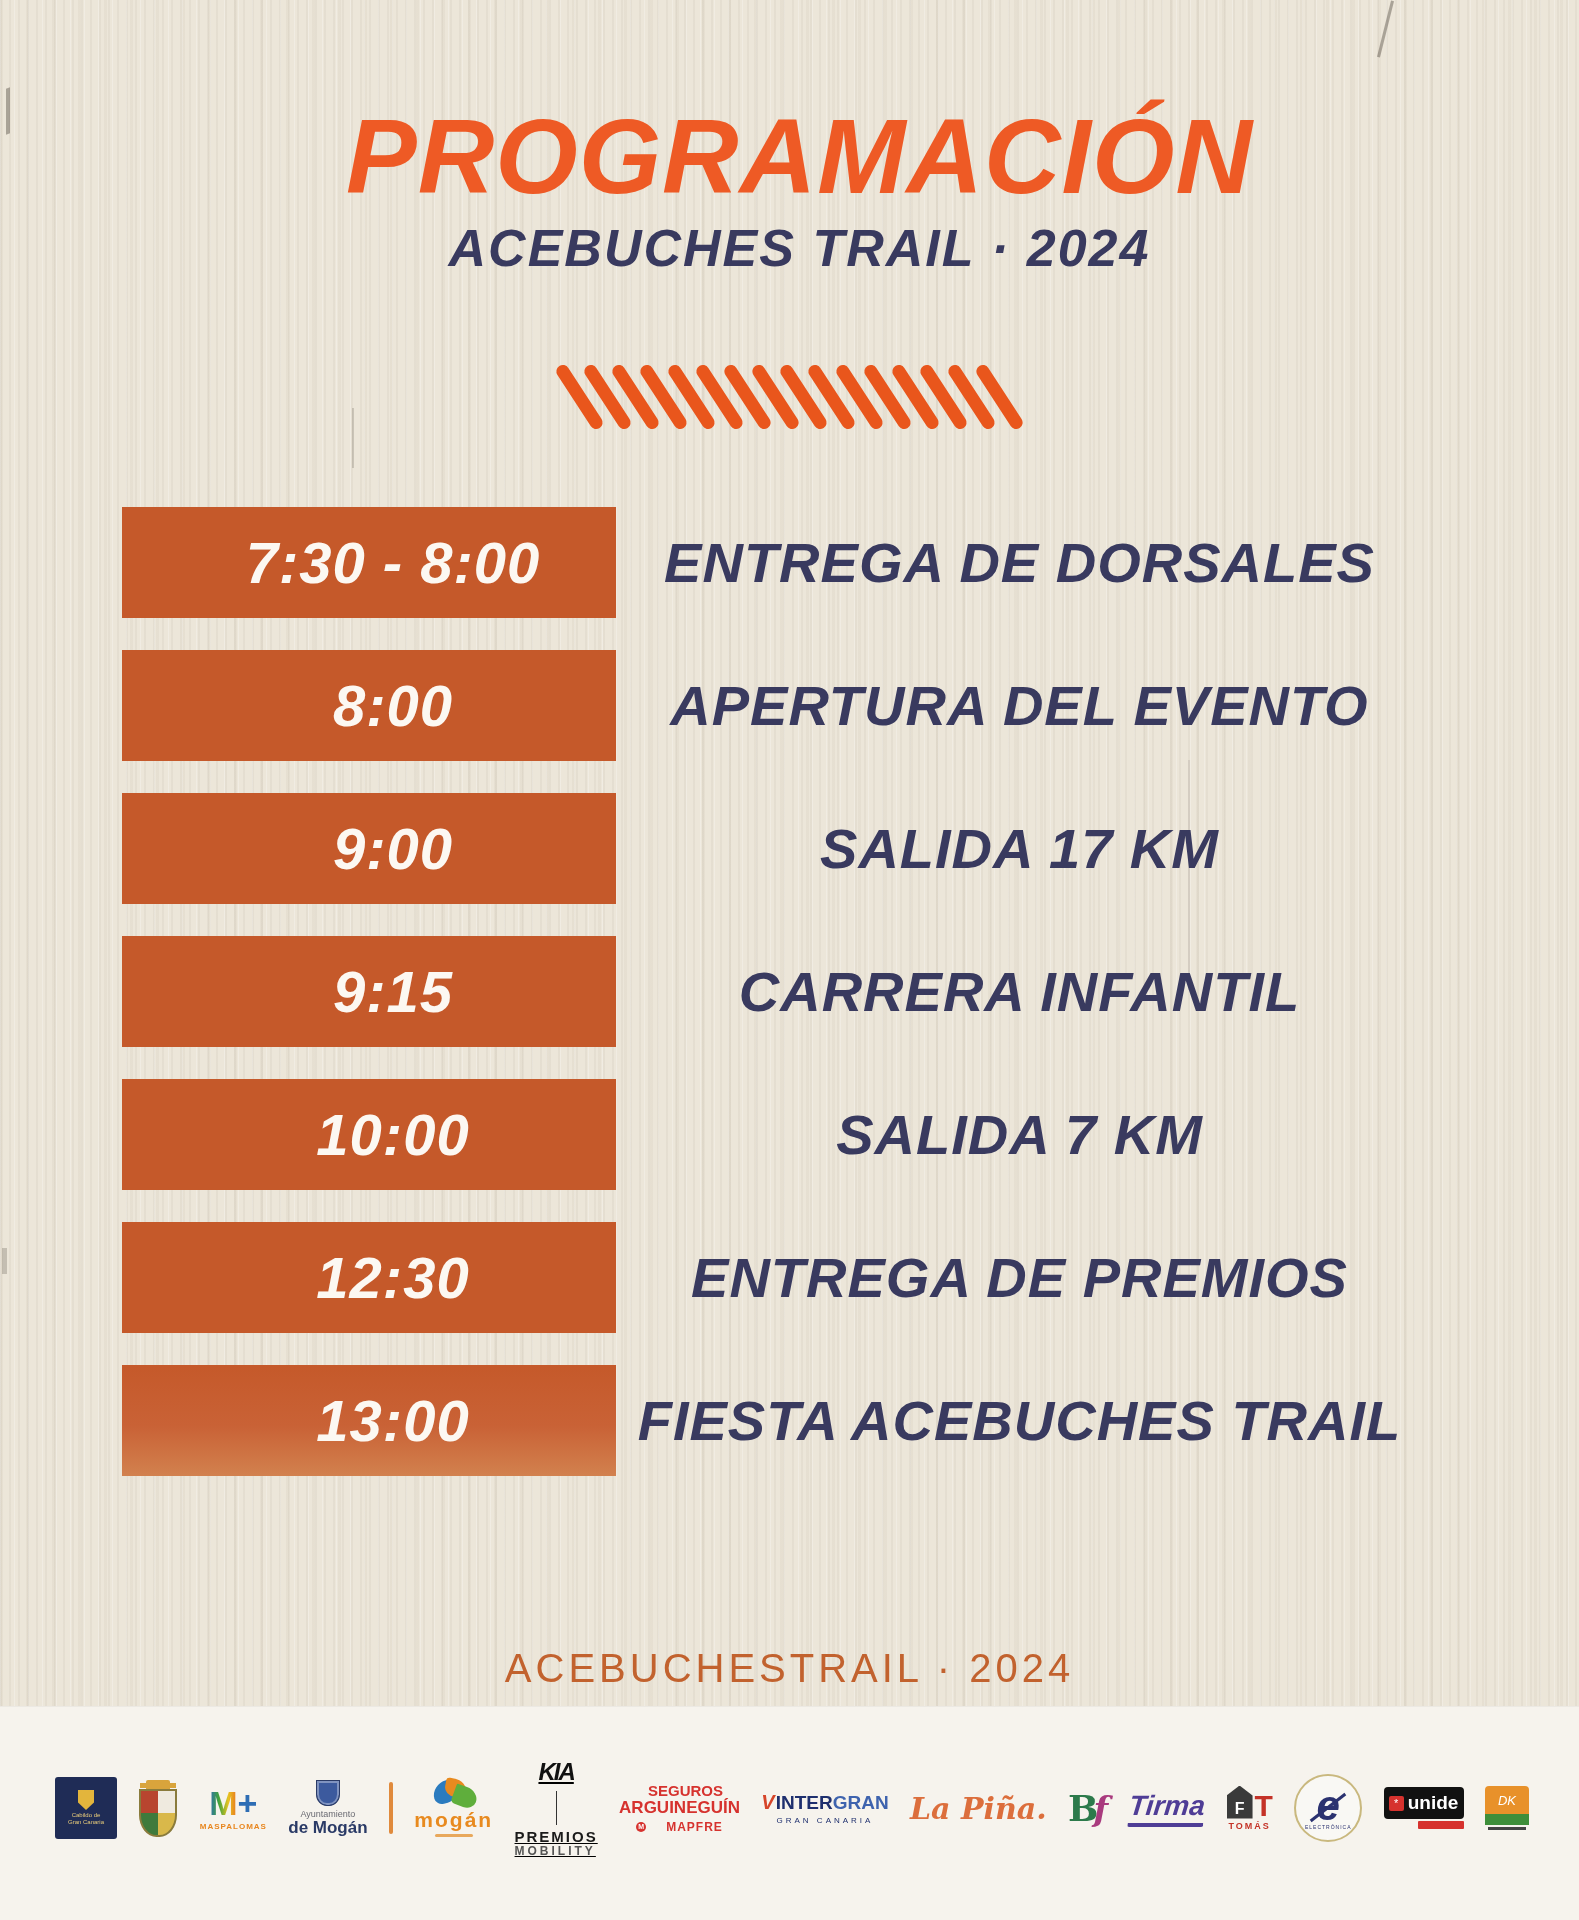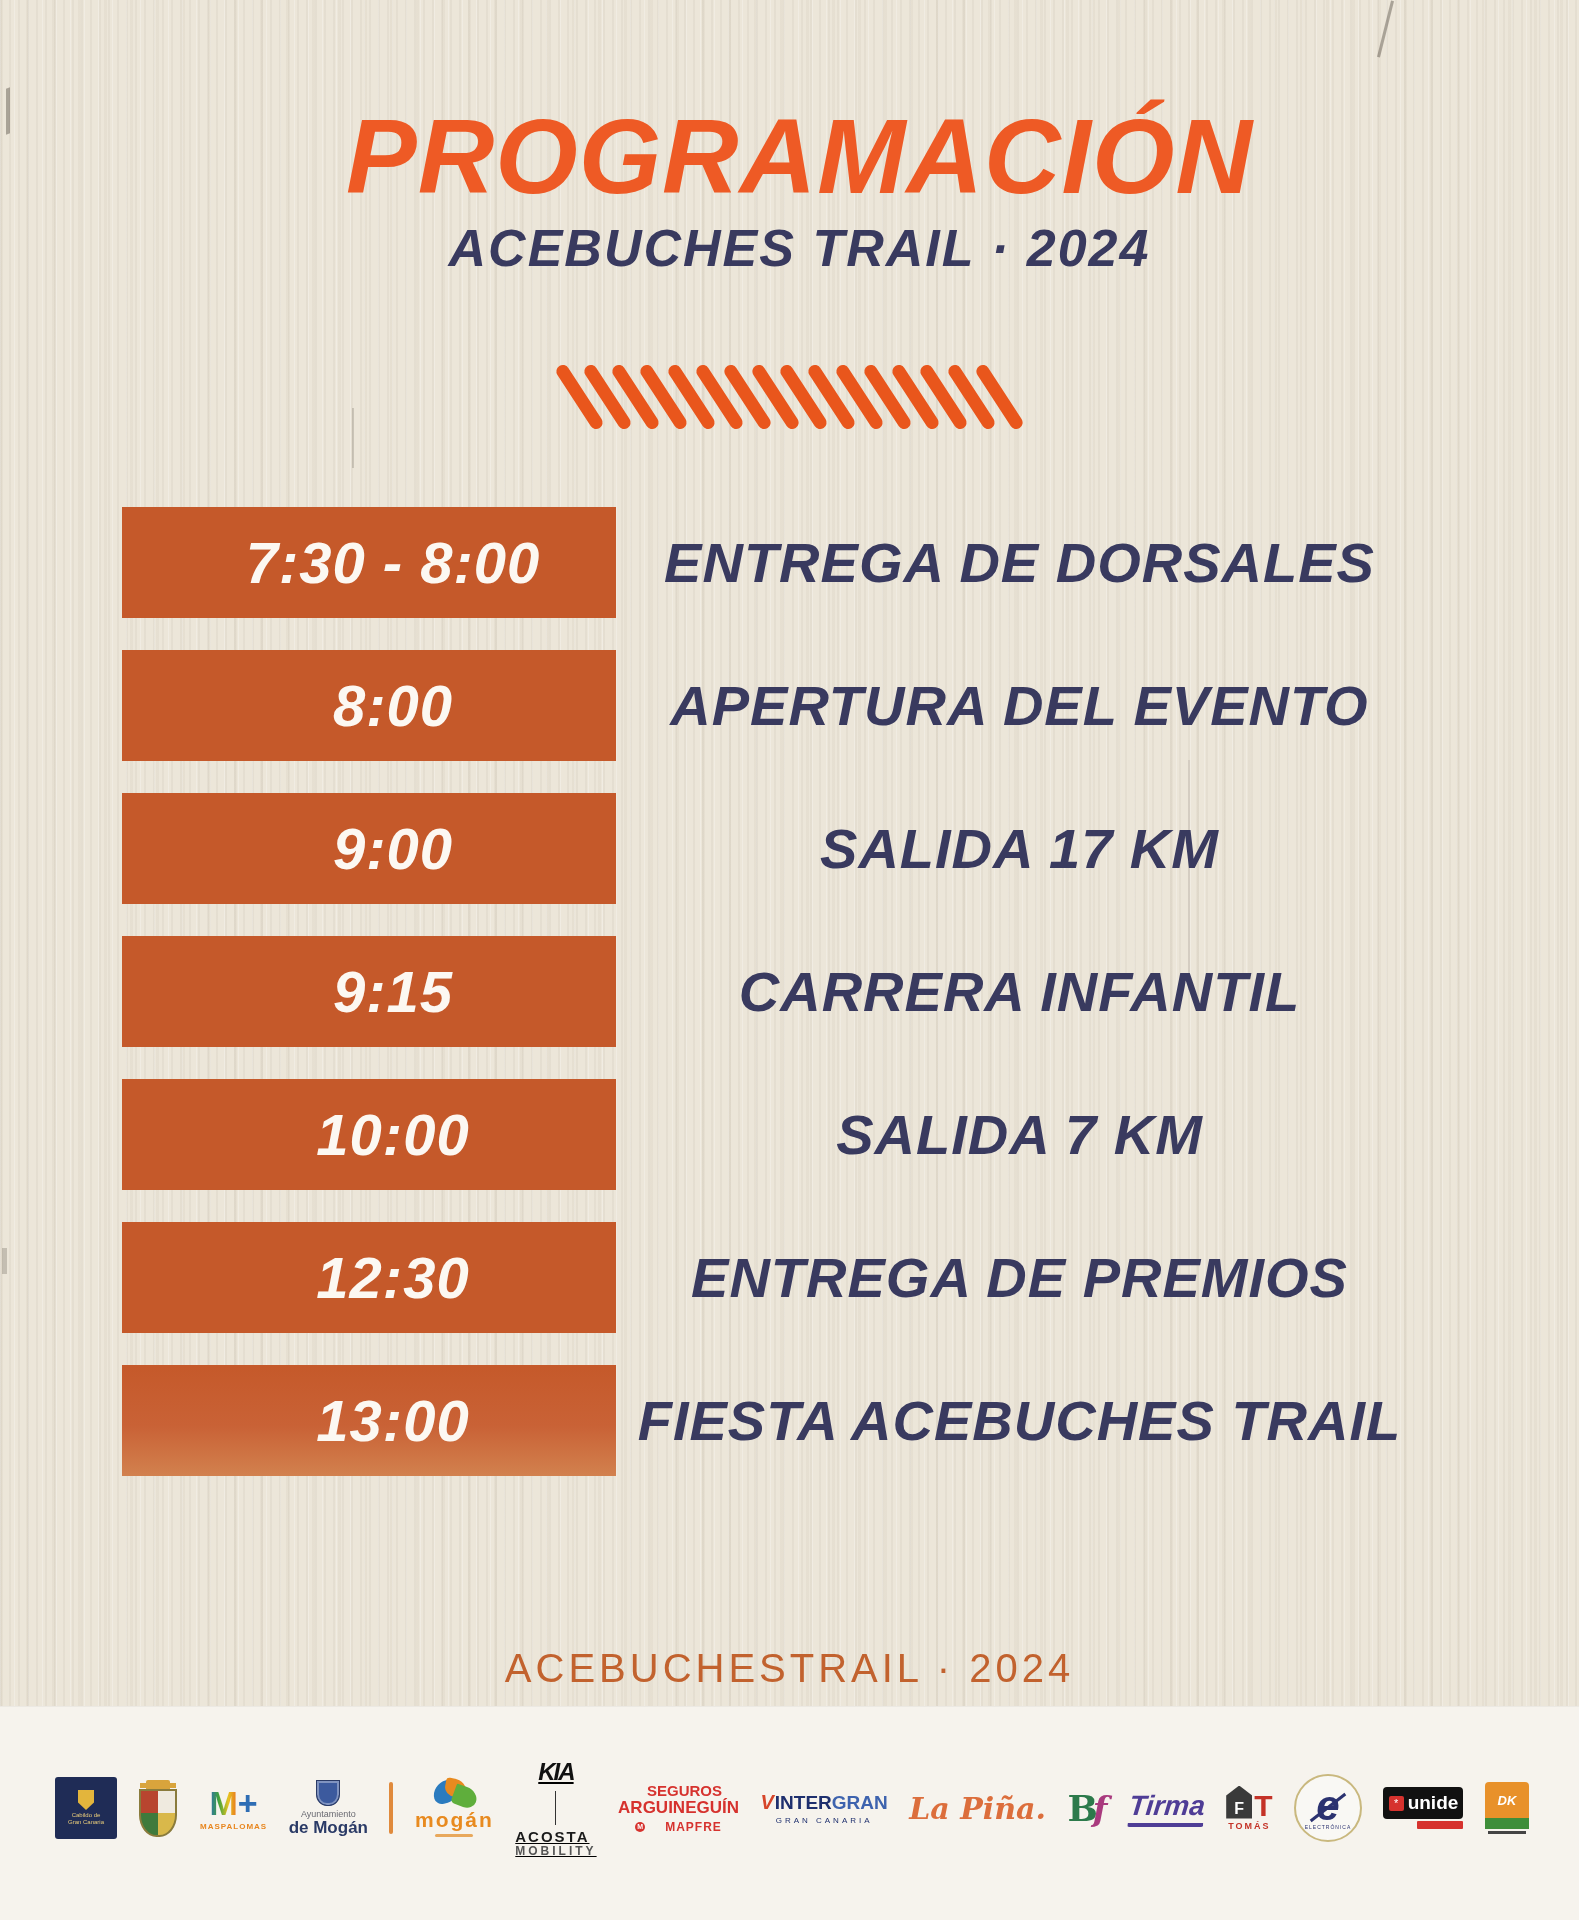--- a/index.html
+++ b/index.html
@@ -130,23 +130,23 @@
   .electronica .slash{position:absolute;width:44px;height:3px;background:#2B3270;transform:rotate(-38deg);top:30px;left:10px;}
   .electronica .sub{font-size:5px;color:#2B3270;letter-spacing:1px;margin-top:-2px;}
   
   .unide .box{width:80px;height:32px;background:#111;border-radius:4px;
     display:flex;align-items:center;justify-content:center;gap:4px;}
   .unide .sq{width:15px;height:15px;background:#D6322E;border-radius:2px;color:#fff;
     font-size:11px;display:flex;align-items:center;justify-content:center;}
   .unide .t{color:#fff;font-weight:bold;font-size:19px;letter-spacing:0;}
   .unide .bar{width:46px;height:8px;background:#D6322E;border-radius:1px;margin-top:2px;align-self:flex-end;}
   
-  .dk .top{width:44px;height:36px;background:#E8912A;border-radius:4px 4px 0 0;
+  .dk .top{width:44px;height:28px;background:#E8912A;border-radius:4px 4px 0 0;
     display:flex;align-items:center;justify-content:center;color:#fff;
-    font-weight:bold;font-style:italic;font-size:13px;}
+    font-weight:normal;font-style:italic;font-size:13px;}
   .dk .green{width:44px;height:11px;background:#3E8E3A;}
   .dk .line{width:38px;height:3px;background:#444;margin-top:2px;}
 </style>
 </head>
 <body>
 
 <div class="poster">
 
   <div class="crack c1"></div>
   <div class="crack c2"></div>
@@ -260,21 +260,21 @@
           <div class="b3"></div>
       </div>
       <div class="t">mogán</div>
       <div class="tag"></div>
     </div>
 
     <div class="logo kia">
       <div class="kiamark">KIA</div>
       <div class="div"></div>
       <div class="stack">
-        <span class="a1">ACOSTA</span>
+        <span class="a1">PREMIOS</span>
         <span class="a2">MOBILITY</span>
       </div>
     </div>
 
     <div class="logo seguros">
       <div class="s1">SEGUROS</div>
       <div class="s2">ARGUINEGUÍN</div>
       <div class="mapfre">
         <span class="sq">M</span>
         <span class="mt">MAPFRE</span>

